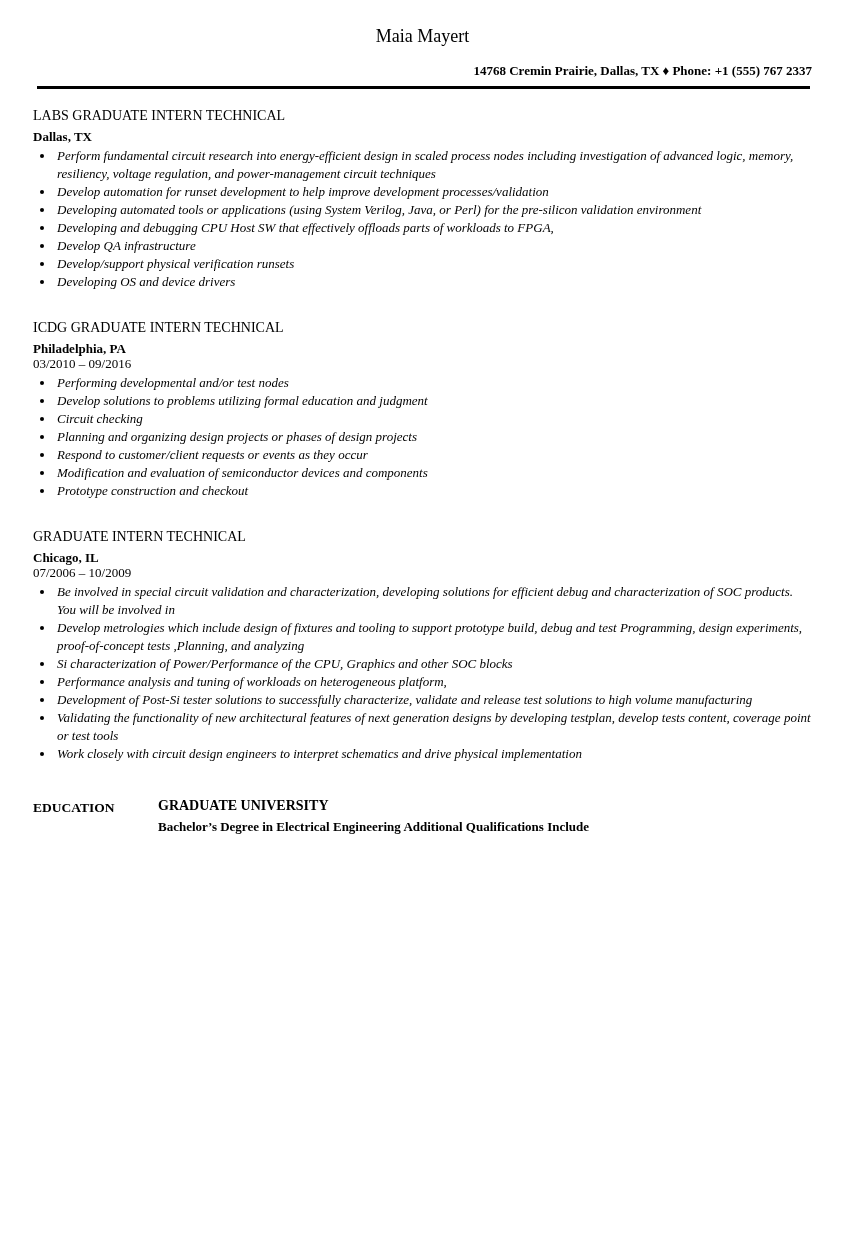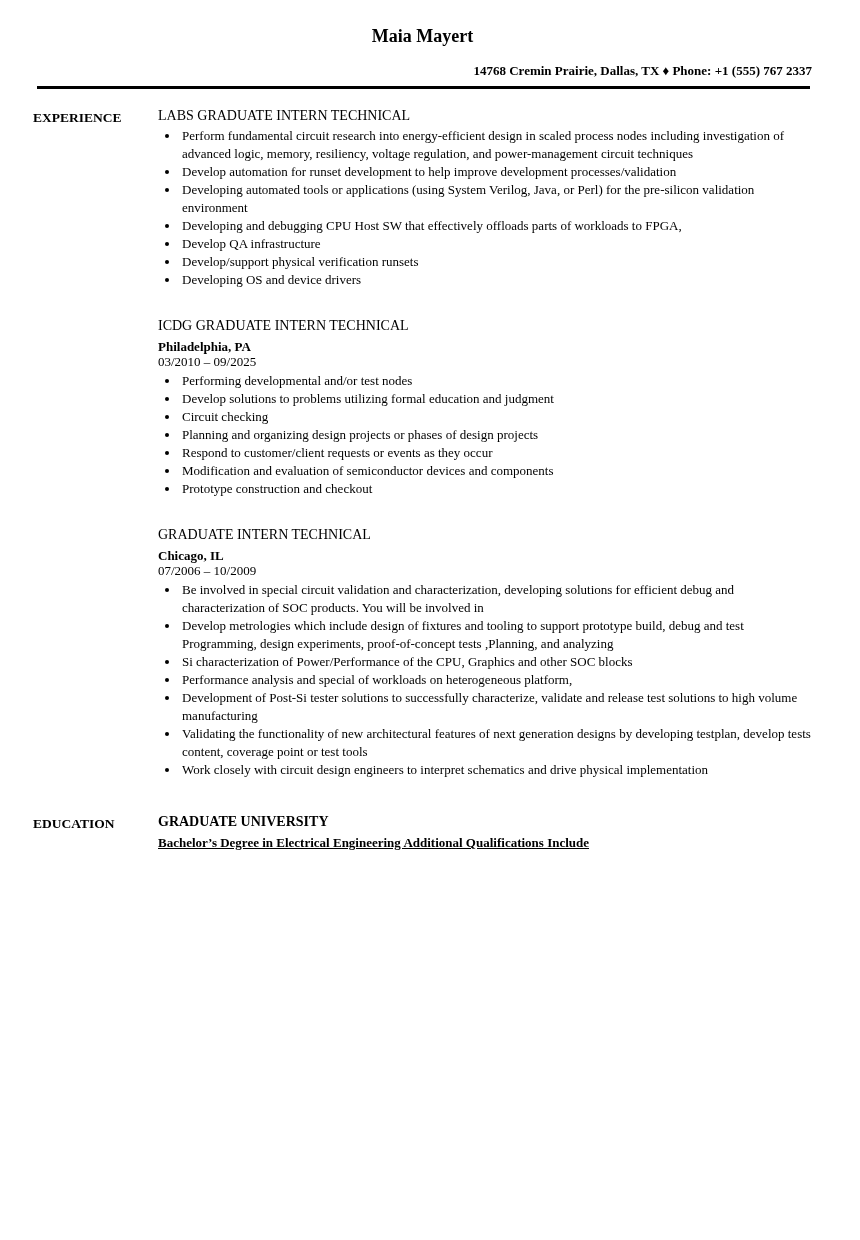--- a/index.html
+++ b/index.html
@@ -10,21 +10,21 @@
     margin: 0 auto;
     font-family: "Liberation Serif", "DejaVu Serif", serif;
     color: #000000;
     overflow: hidden;
   }
   .page { padding: 26px 48px 0 33px; }
 
   
   .name {
     text-align: center;
-    font-weight: bold;
+    font-weight: normal;
     font-size: 18px;
     line-height: 20px;
   }
   .contact {
     text-align: right;
     font-weight: bold;
     font-size: 13px;
     line-height: 15px;
     margin-top: 17px;
   }
@@ -61,93 +61,93 @@
     margin-top: 5px;
   }
   .job-dates {
     font-size: 13px;
     line-height: 15px;
   }
   .job-bullets {
     margin-top: 3px;
     padding-left: 22px;
     list-style: disc outside;
+    font-style: italic;
   }
   .job-bullets li {
     font-size: 13px;
     line-height: 18px;
     padding-left: 2px;
   }
 
   
   .school {
     font-weight: bold;
     font-size: 14px;
     line-height: 16px;
   }
   .degree {
     font-weight: bold;
     font-size: 13px;
     line-height: 15px;
     margin-top: 5px;
-    text-decoration: underline;
   }
 </style>
 </head>
 <body>
 
 <div class="page">
 
   <div class="header">
     <div class="name">Maia Mayert</div>
     <div class="contact">14768 Cremin Prairie, Dallas, TX ♦ Phone: +1 (555) 767 2337</div>
     <hr class="divider">
   </div>
 
   <div class="section">
-    <div class="section-label">EXPERIENCE</div>
     <div class="section-content">
 
       <div class="job">
         <div class="job-title">LABS GRADUATE INTERN TECHNICAL</div>
+        <div class="job-location">Dallas, TX</div>
         <ul class="job-bullets">
           <li>Perform fundamental circuit research into energy-efficient design in scaled process nodes including investigation of advanced logic, memory, resiliency, voltage regulation, and power-management circuit techniques</li>
           <li>Develop automation for runset development to help improve development processes/validation</li>
           <li>Developing automated tools or applications (using System Verilog, Java, or Perl) for the pre-silicon validation environment</li>
           <li>Developing and debugging CPU Host SW that effectively offloads parts of workloads to FPGA,</li>
           <li>Develop QA infrastructure</li>
           <li>Develop/support physical verification runsets</li>
           <li>Developing OS and device drivers</li>
         </ul>
       </div>
 
       <div class="job">
         <div class="job-title">ICDG GRADUATE INTERN TECHNICAL</div>
         <div class="job-location">Philadelphia, PA</div>
-        <div class="job-dates">03/2010 – 09/2025</div>
+        <div class="job-dates">03/2010 – 09/2016</div>
         <ul class="job-bullets">
           <li>Performing developmental and/or test nodes</li>
           <li>Develop solutions to problems utilizing formal education and judgment</li>
           <li>Circuit checking</li>
           <li>Planning and organizing design projects or phases of design projects</li>
           <li>Respond to customer/client requests or events as they occur</li>
           <li>Modification and evaluation of semiconductor devices and components</li>
           <li>Prototype construction and checkout</li>
         </ul>
       </div>
 
       <div class="job">
         <div class="job-title">GRADUATE INTERN TECHNICAL</div>
         <div class="job-location">Chicago, IL</div>
         <div class="job-dates">07/2006 – 10/2009</div>
         <ul class="job-bullets">
           <li>Be involved in special circuit validation and characterization, developing solutions for efficient debug and characterization of SOC products. You will be involved in</li>
           <li>Develop metrologies which include design of fixtures and tooling to support prototype build, debug and test Programming, design experiments, proof-of-concept tests ,Planning, and analyzing</li>
           <li>Si characterization of Power/Performance of the CPU, Graphics and other SOC blocks</li>
-          <li>Performance analysis and special of workloads on heterogeneous platform,</li>
+          <li>Performance analysis and tuning of workloads on heterogeneous platform,</li>
           <li>Development of Post-Si tester solutions to successfully characterize, validate and release test solutions to high volume manufacturing</li>
           <li>Validating the functionality of new architectural features of next generation designs by developing testplan, develop tests content, coverage point or test tools</li>
           <li>Work closely with circuit design engineers to interpret schematics and drive physical implementation</li>
         </ul>
       </div>
 
     </div>
   </div>
 
   <div class="section">

